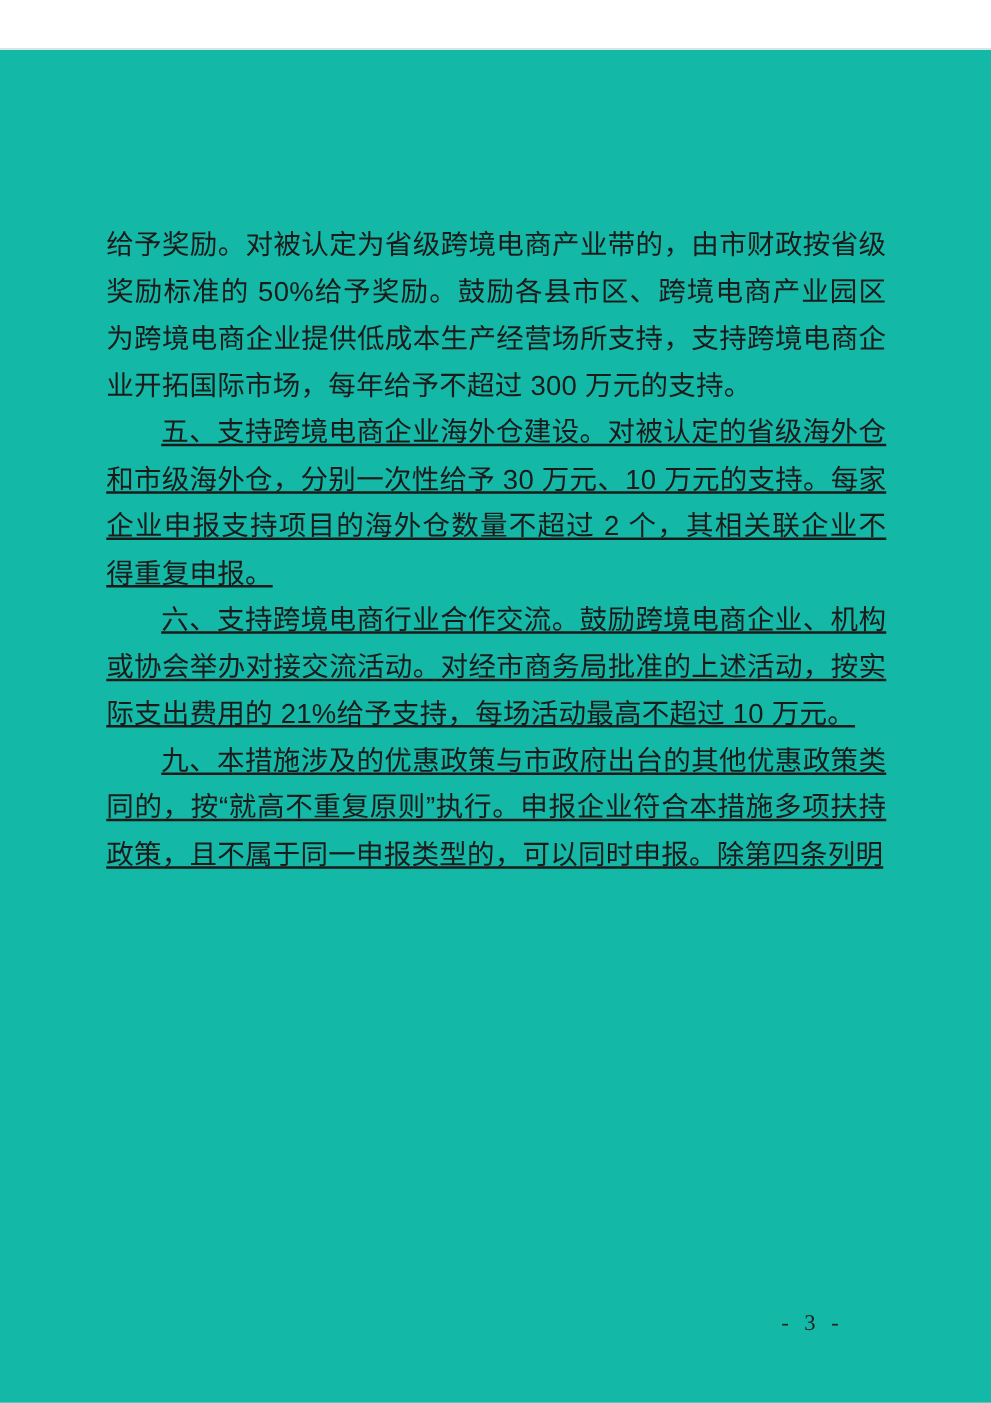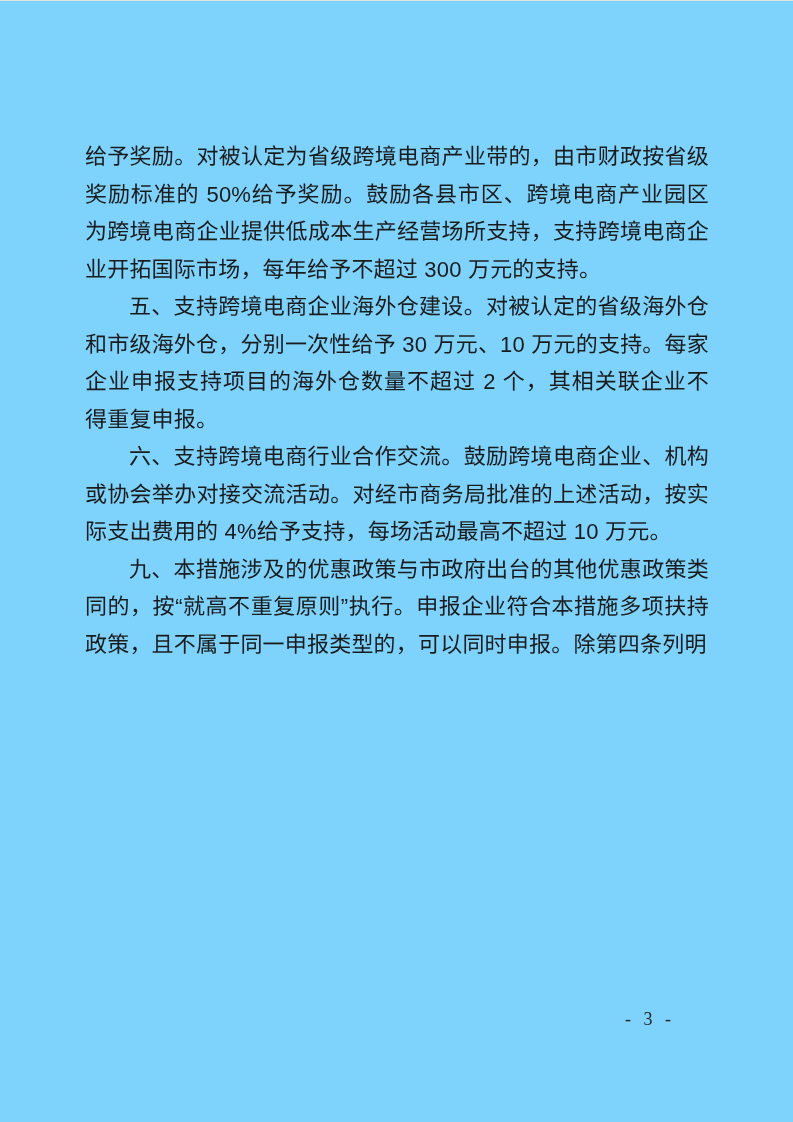--- a/index.html
+++ b/index.html
@@ -10,61 +10,63 @@
     width: 793px;
     height: 1122px;
     background: #ffffff;
     position: relative;
     overflow: hidden;
     font-family: "Liberation Sans", "DejaVu Sans", sans-serif;
   }
   .page {
     position: absolute;
     inset: 0;
-    background: #7dd3fc;
+    background: #14b8a6;
     border-top: 1px solid #e2e2e2; 
+    margin-top: 39px;
   }
   .content {
     position: absolute;
     left: 85px;
     top: 137px;
     width: 624px;
     color: #1b1b1b;
     font-size: 22px;
     line-height: 37.5px;
     text-align: justify;
     text-justify: inter-ideograph;
     letter-spacing: 0.2px;
   }
   .content p {
     margin: 0;
     padding: 0;
     word-break: break-all;
   }
   .content p.indent {
     text-indent: 2em;
+    text-decoration: underline;
   }
   .page-number {
     position: absolute;
     top: 1008px;
     right: 118px;
     font-family: "Liberation Serif", "DejaVu Serif", serif;
     font-size: 18px;
     color: #222222;
     letter-spacing: 4px;
     white-space: pre;
   }
 </style>
 </head>
 <body>
 
 <div class="page">
 
   <div class="content">
     <p>给予奖励。对被认定为省级跨境电商产业带的，由市财政按省级奖励标准的 50%给予奖励。鼓励各县市区、跨境电商产业园区为跨境电商企业提供低成本生产经营场所支持，支持跨境电商企业开拓国际市场，每年给予不超过 300 万元的支持。</p>
     <p class="indent">五、支持跨境电商企业海外仓建设。对被认定的省级海外仓和市级海外仓，分别一次性给予 30 万元、10 万元的支持。每家企业申报支持项目的海外仓数量不超过 2 个，其相关联企业不得重复申报。</p>
-    <p class="indent">六、支持跨境电商行业合作交流。鼓励跨境电商企业、机构或协会举办对接交流活动。对经市商务局批准的上述活动，按实际支出费用的 4%给予支持，每场活动最高不超过 10 万元。</p>
+    <p class="indent">六、支持跨境电商行业合作交流。鼓励跨境电商企业、机构或协会举办对接交流活动。对经市商务局批准的上述活动，按实际支出费用的 21%给予支持，每场活动最高不超过 10 万元。</p>
     <p class="indent">九、本措施涉及的优惠政策与市政府出台的其他优惠政策类同的，按“就高不重复原则”执行。申报企业符合本措施多项扶持政策，且不属于同一申报类型的，可以同时申报。除第四条列明</p>
   </div>
 
   <div class="page-number">- 3 -</div>
 
 </div>
 
 </body></html>

